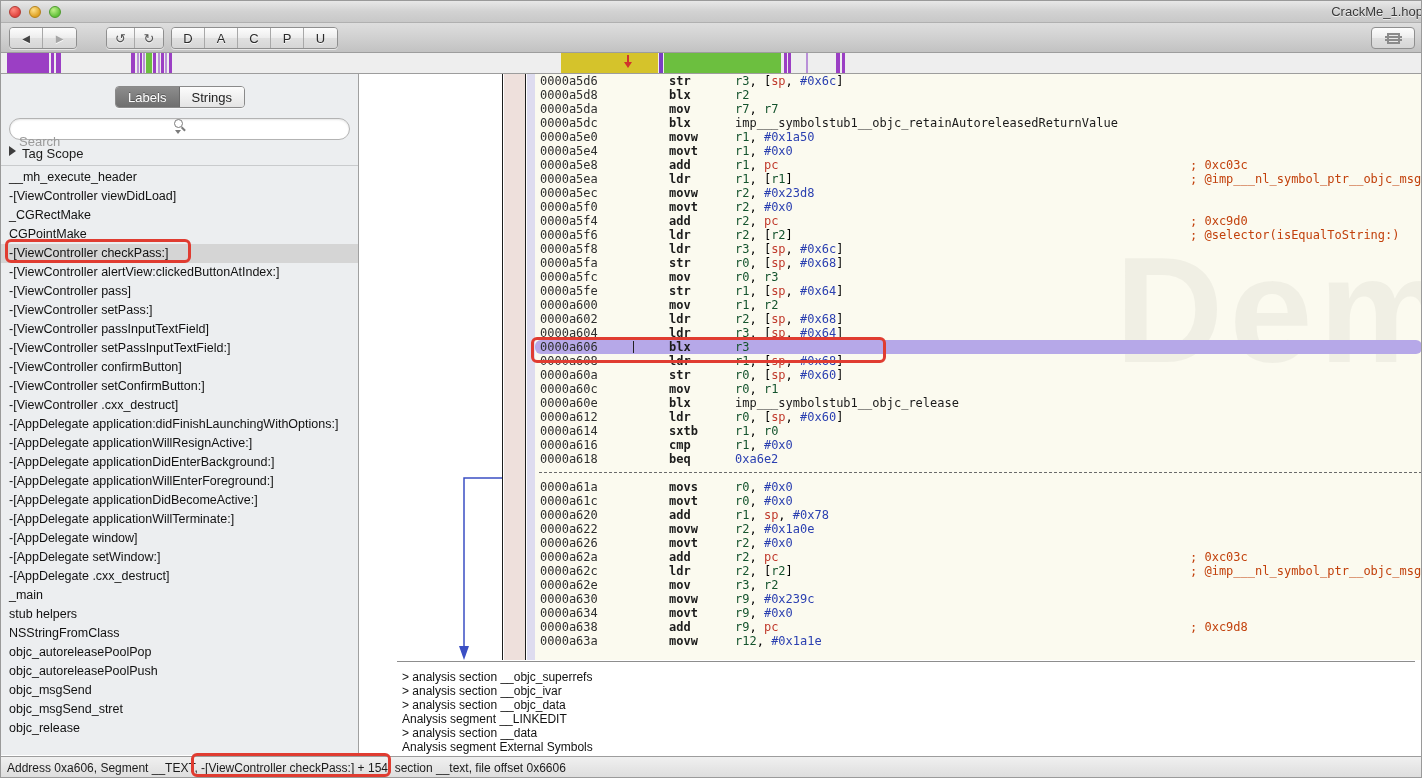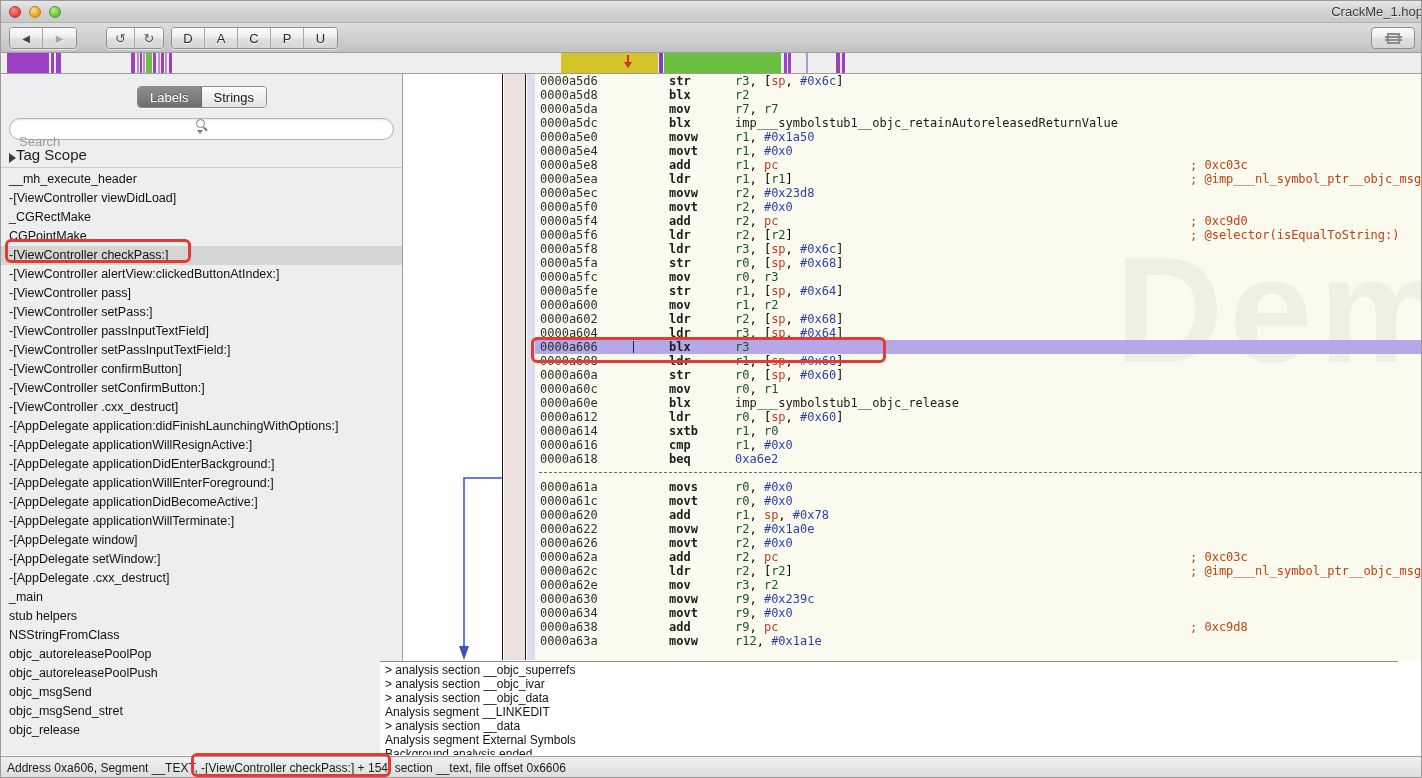--- a/index.html
+++ b/index.html
@@ -88,21 +88,21 @@
     position: absolute; left: -1px; top: 0; width: 2px; height: 9px; background: #d0342c; display: block;
   }
   .seg-arrow b {
     position: absolute; left: -4px; top: 7px; width: 0; height: 0;
     border-left: 4px solid transparent; border-right: 4px solid transparent;
     border-top: 6px solid #d0342c; display: block;
   }
 
   
   .sidebar {
-    position: absolute; left: 0; top: 73px; width: 402px; height: 681px;
+    position: absolute; left: 0; top: 73px; width: 358px; height: 681px;
     background: #eceef0; border-right: 1px solid #a0a0a0;
     overflow: hidden;
   }
   .tabseg {
     margin: 12px auto 0; width: 130px; height: 22px;
     display: flex; border: 1px solid #8a8a8a; border-radius: 4px; overflow: hidden;
     box-shadow: 0 1px 0 rgba(255,255,255,0.6);
   }
   .tabseg > div {
     flex: 1; display: flex; align-items: center; justify-content: center;
@@ -135,22 +135,22 @@
   .searchbox .caret {
     width: 0; height: 0; border-left: 3px solid transparent; border-right: 3px solid transparent;
     border-top: 4px solid #7b7b7b; margin: 2px 6px 0 2px; flex: none;
   }
   .searchbox input {
     border: 0; outline: 0; background: transparent; font-size: 13px;
     color: #222; width: 100%; font-family: "Liberation Sans", sans-serif;
   }
   .searchbox input::placeholder { color: #9a9a9a; }
   .tagscope {
-    display: flex; align-items: flex-end; 
-    padding: 6px 0 4px 8px; font-size: 15px; color: #1c1c1c;
+    display: flex; align-items: flex-start; gap: 6px;
+    padding: 6px 0 4px 8px; font-size: 13px; color: #1c1c1c;
     border-bottom: 1px solid #c9cbcd;
   }
   .tri { width: 0; height: 0; border-top: 5px solid transparent; border-bottom: 5px solid transparent; border-left: 7px solid #3d3d3d; }
   .labels { padding-top: 2px; }
   .lrow {
     height: 19px; line-height: 19px; padding-left: 8px;
     font-size: 12.5px; color: #111; white-space: nowrap; overflow: hidden;
     cursor: default;
   }
   .lrow.sel { background: #d5d5d5; }
@@ -176,44 +176,44 @@
     background: #fbfaef; overflow: hidden;
     font-family: "DejaVu Sans Mono", monospace; font-size: 12px;
   }
   .watermark {
     position: absolute; left: 580px; top: 150px;
     font-family: "Liberation Sans", sans-serif;
     font-size: 150px; font-weight: bold; color: rgba(0,0,0,0.045);
     letter-spacing: 6px; pointer-events: none; user-select: none;
   }
   .drow { position: relative; height: 14px; line-height: 14px; white-space: nowrap; }
-  .drow.sel { background: #b6a8e8; }
+  .drow.sel { background: #b6a8e8; border-radius: 6px; }
   .drow.sep { height: 14px; }
   .dsep-line {
     position: absolute; left: 4px; right: 0; top: 6px;
     border-top: 1px dashed #6a6a6a;
   }
   .addr { position: absolute; left: 5px; color: #2e2e2e; }
   .mn   { position: absolute; left: 134px; color: #1c1c1c; font-weight: bold; }
   .op   { position: absolute; left: 200px; }
   .cmt  { position: absolute; left: 655px; color: #c2410c; }
   .reg  { color: #14532d; text-align: center; }
   .num  { color: #2a3fb0; }
   .sp   { color: #c0392b; }
   .sym  { color: #1a1a1a; }
   .tgt  { color: #2a3fb0; }
   .caret-ins {
     position: absolute; left: 98px; top: 1px; width: 1px; height: 12px; background: #222;
   }
 
   
   .logpanel {
-    position: absolute; left: 379px; top: 660px; width: 1018px; height: 94px;
+    position: absolute; left: 396px; top: 660px; width: 1018px; height: 94px;
     background: #ffffff; border-top: 1px solid #8d8d8d;
-    overflow: hidden; padding-left: 5px; padding-top: 1px;
+    overflow: hidden; padding-left: 5px; padding-top: 8px;
   }
   .logline { font-size: 12px; line-height: 14px; color: #111; white-space: nowrap; }
 
   
   .statusbar {
     position: absolute; left: 0; top: 755px; width: 1422px; height: 23px;
     background: linear-gradient(to bottom, #f0f0f0, #dcdcdc);
     border-top: 1px solid #9d9d9d;
     font-size: 12px; color: #1b1b1b;
     display: flex; align-items: center; padding-left: 6px;

